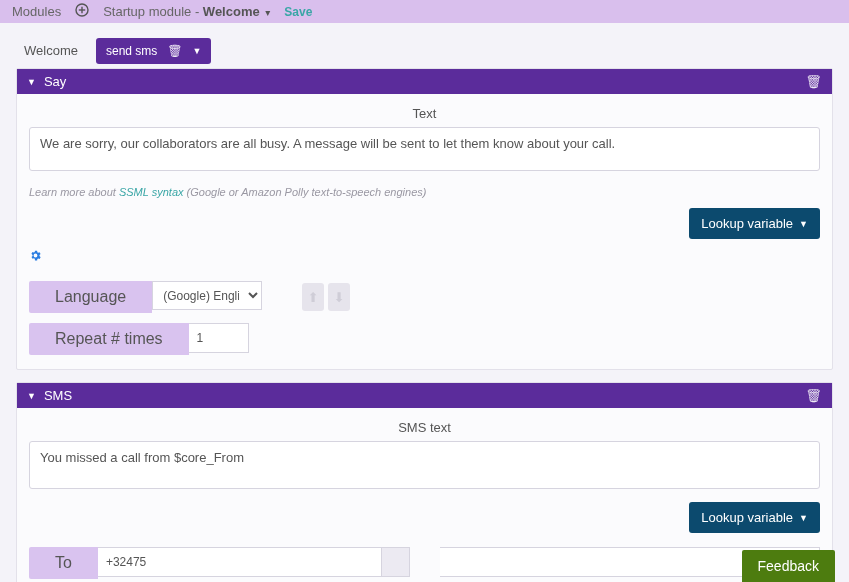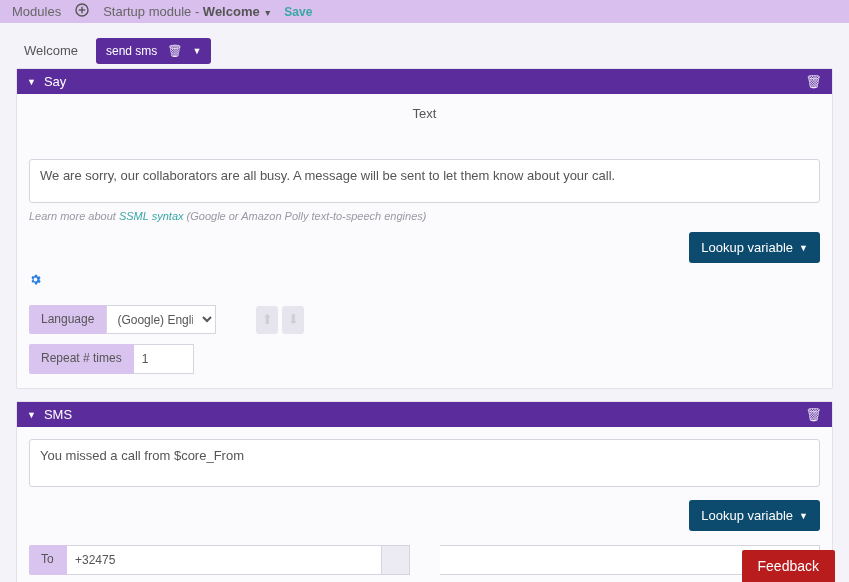--- a/index.html
+++ b/index.html
@@ -18,42 +18,42 @@
   .tab-active .trash { font-size: 12px; opacity: .9;}
   .tab-active .caret2 { font-size: 9px; }
   .panel { border: 1px solid #e3e1ea; margin: 0 10px 12px 10px; background: #fbfbfd; border-radius: 2px;}
   .phdr { background: #5b2c9b; color: #fff; display: flex; align-items: center; padding: 5px 10px; font-size: 13px; justify-content: space-between;}
   .phdr .left { display: flex; align-items: center; gap: 8px;}
   .phdr .tri { font-size: 9px;}
   .phdr .trash { font-size: 13px; opacity: .9;}
   .pbody { padding: 12px 12px 14px 12px; }
   .flabel { font-size: 13px; color: #555; margin-bottom: 6px; display: block; text-align: center;}
   .ta { width: 100%; border: 1px solid #d6d4df; border-radius: 3px; padding: 8px 10px; font-family: inherit; font-size: 13px; color: #555; resize: none; min-height: 40px; background: #fff;}
-  .ta.txt { height: 44px; margin-top: 32px; }
-  .hint { font-size: 11px; color: #9a98a3; font-style: italic; margin-top: 4px;}
+  .ta.txt { height: 44px; }
+  .hint { font-size: 11px; color: #9a98a3; font-style: italic; margin-top: 12px;}
   .hint a { color: #3aa6a6; text-decoration: none; }
   .row-right { display:flex; justify-content:flex-end; margin-top:10px;}
   .btn-purple { background: #0c4a6e; color: #fff; border: none; padding: 8px 12px; border-radius: 3px; font-size: 13px; display:flex; align-items:center; gap:6px;}
   .btn-purple .caret3 { font-size: 9px;}
   .gear { color: #2a7de1; font-size: 13px; margin: 10px 0 6px 0; display:inline-block;}
   .field-row { display:flex; align-items:center; gap: 10px; margin-top: 10px;}
-  .pill { background: #d9c3ef; color:#555; padding: 7px 12px; border-radius: 2px 0 0 2px; font-size: 12px; min-width: 48px; text-align:left;}
+  .pill { background: #d9c3ef; color:#555; padding: 7px 26px; border-radius: 2px 0 0 2px; font-size: 16px; min-width: 48px; text-align:left;}
   .select { border:1px solid #d6d4df; padding: 6px 6px; font-size:12px; color:#555; background:#fff; width: 110px; height:29px;}
   .num { border:1px solid #d6d4df; padding: 6px 8px; font-size:12px; color:#aaa; background:#fff; width:60px; height:29px;}
   .arrowbox { display:flex; gap:4px;}
   .arrowbtn { width:22px; height:28px; background:#e6e4ec; border:none; color:#cfcdd7; border-radius:3px;}
   .two-col { display:flex; gap: 30px; margin-top:14px;}
   .col { flex:1; }
   .ig { display:flex; width:100%; }
   .ig .pill { flex: 0 0 auto; }
   .ig input[type="text"], .ig select.full { flex:1; border:1px solid #d6d4df; border-left:none; padding:6px 8px; font-size:12px; color:#555; background:#fff; height:30px;}
   .ig input::placeholder { color:#bdbcc5; font-style: italic;}
   .ig .dd { flex:0 0 28px; background:#eceaf2; border:1px solid #d6d4df; border-left:none; height:30px;}
   .selectfull { flex:1; border:1px solid #d6d4df; border-left:none; background:#fff; height:30px; font-size:12px; color:#555;}
-  .feedback { position: fixed; right: 14px; bottom: 0; background:#b91c1c; color:#fff; padding:8px 16px; font-size:14px; border-radius:2px 2px 0 0;}
+  .feedback { position: fixed; right: 14px; bottom: 0; background:#4d7c0f; color:#fff; padding:8px 16px; font-size:14px; border-radius:2px 2px 0 0;}
 </style>
 </head>
 <body>
 
 <div class="topbar">
   <span class="modlabel">Modules</span>
   <span class="addicon">
     <svg width="14" height="14" viewBox="0 0 14 14">
         <circle cx="7" cy="7" r="6" fill="none" stroke="#555" stroke-width="1.4"></circle>
         <line x1="7" y1="3.8" x2="7" y2="10.2" stroke="#555" stroke-width="1.4"></line>
@@ -124,20 +124,21 @@
 
   <div class="panel">
     <div class="phdr">
       <div class="left">
         <span class="tri">▼</span>
         <span>SMS</span>
       </div>
       <span class="trash">🗑</span>
     </div>
     <div class="pbody">
+      <span class="flabel">SMS text</span>
       <textarea class="ta" style="">You missed a call from $core_From</textarea>
       <div class="row-right">
         <button class="btn-purple">
           <span>Lookup variable</span>
             <span class="caret3">▼</span>
         </button>
       </div>
 
       <div class="two-col">
         <div class="col">

